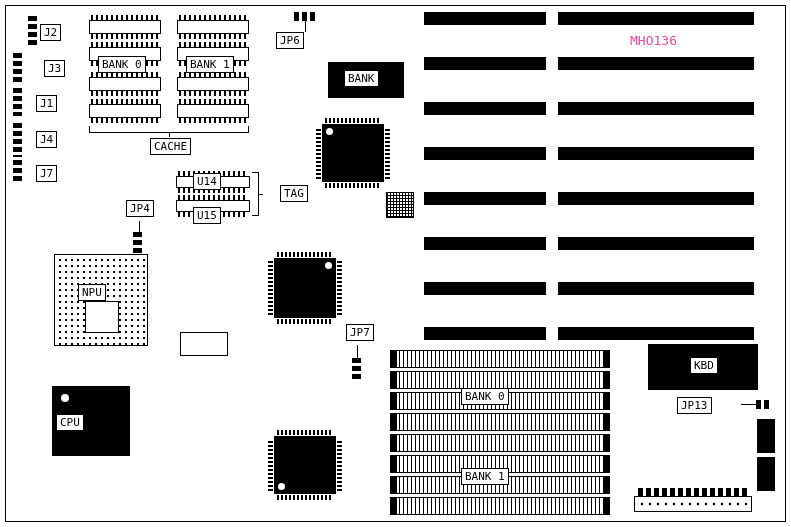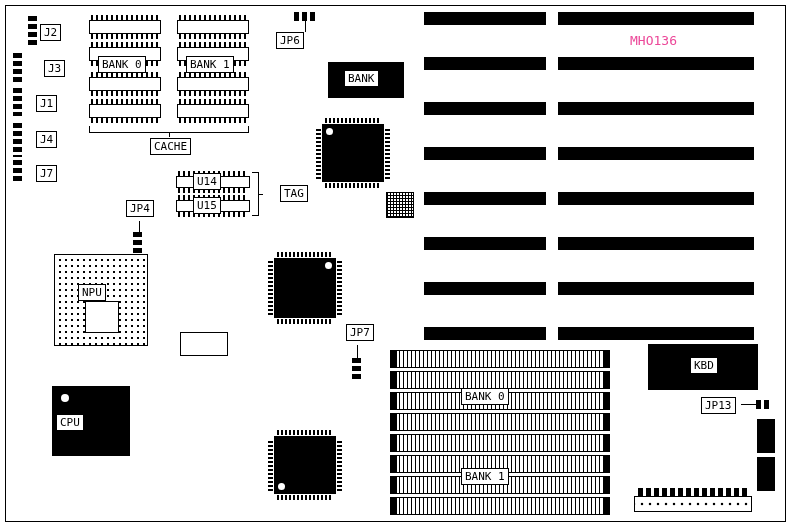--- a/index.html
+++ b/index.html
@@ -111,21 +111,21 @@
   <div class="dip" style="left:177px;top:104px;width:72px;height:14px"></div>
 
   <div class="lbl" style="left:98px;top:56px">BANK 0</div>
   <div class="lbl" style="left:186px;top:56px">BANK 1</div>
   <div class="brace-h" style="left:89px;top:126px;width:160px"></div>
   <div class="lbl" style="left:150px;top:138px">CACHE</div>
 
   <div class="dip" style="left:176px;top:176px;width:74px;height:12px"></div>
   <div class="dip" style="left:176px;top:200px;width:74px;height:12px"></div>
   <div class="lbl" style="left:193px;top:173px">U14</div>
-  <div class="lbl" style="left:193px;top:197px">U15</div>
+  <div class="lbl" style="left:193px;top:207px">U15</div>
   <div class="brace-r" style="left:252px;top:172px;height:44px"></div>
   <div class="lbl" style="left:280px;top:185px">TAG</div>
 
   <div class="lbl" style="left:126px;top:200px">JP4</div>
   <div class="wire" style="left:139px;top:221px;width:1px;height:11px"></div>
   <div class="comb-v" style="left:133px;top:232px;height:22px"></div>
 
   <div class="comb-h" style="left:294px;top:12px;width:24px"></div>
   <div class="wire" style="left:305px;top:21px;width:1px;height:11px"></div>
   <div class="lbl" style="left:276px;top:32px">JP6</div>
@@ -177,21 +177,21 @@
   <div class="slot" style="left:558px;top:192px;width:196px"></div>
   <div class="slot" style="left:558px;top:237px;width:196px"></div>
   <div class="slot" style="left:558px;top:282px;width:196px"></div>
   <div class="slot" style="left:558px;top:327px;width:196px"></div>
 
   <div class="plain" style="left:630px;top:33px">MHO136</div>
 
   <div class="blackbox" style="left:648px;top:344px;width:110px;height:46px"></div>
   <div class="lbl" style="left:690px;top:357px">KBD</div>
 
-  <div class="lbl" style="left:701px;top:397px">JP13</div>
+  <div class="lbl" style="left:677px;top:397px">JP13</div>
   <div class="wire" style="left:741px;top:404px;width:15px;height:1px"></div>
   <div class="comb-h" style="left:756px;top:400px;width:16px"></div>
 
   <div class="blackbox" style="left:757px;top:419px;width:18px;height:34px"></div>
   <div class="blackbox" style="left:757px;top:457px;width:18px;height:34px"></div>
 
   <div class="comb-h" style="left:638px;top:488px;width:112px;height:8px"></div>
   <div class="pinrow" style="left:634px;top:496px;width:118px;height:16px"></div>
 </div>
 

